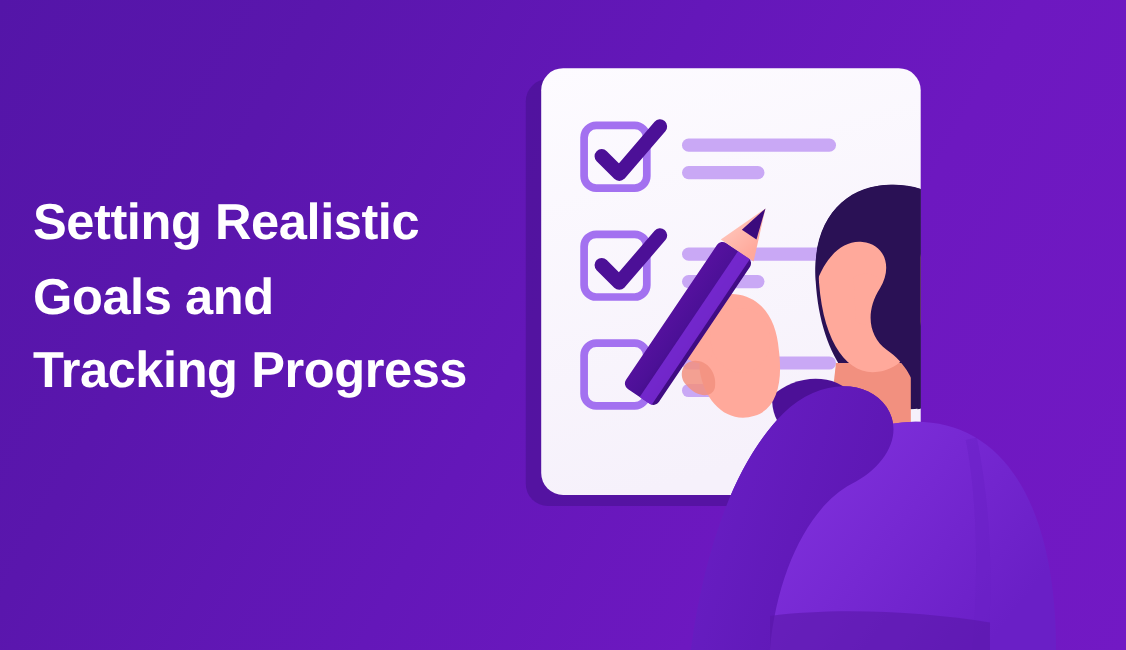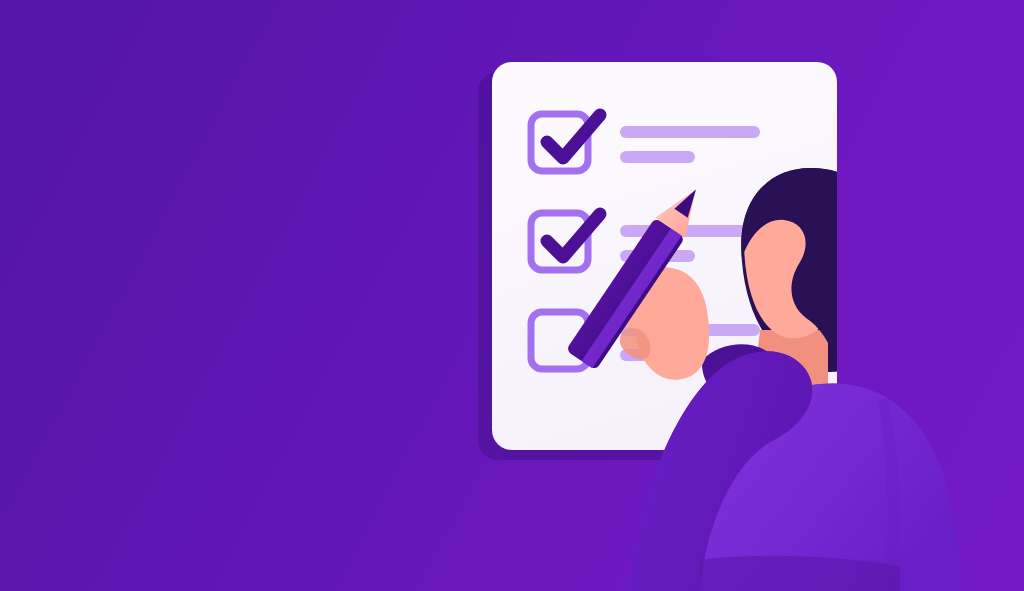--- a/index.html
+++ b/index.html
@@ -200,14 +200,17 @@
       <path d="M628 591
                C 640 500, 668 420, 712 376
                C 744 344, 788 344, 806 370
                C 822 394, 806 424, 774 440
                C 736 460, 706 520, 700 591 Z" fill="url(#sleeveGrad)"></path>
       <path d="M700 560 C 760 552, 840 556, 900 566 L 900 591 L 700 591 Z" fill="#5a18a8" opacity="0.6"></path>
     </g>
 
   </svg>
 
+  <div id="headline">Setting Realistic
+Goals and
+Tracking Progress</div>
 
 </div>
 
 </body></html>

